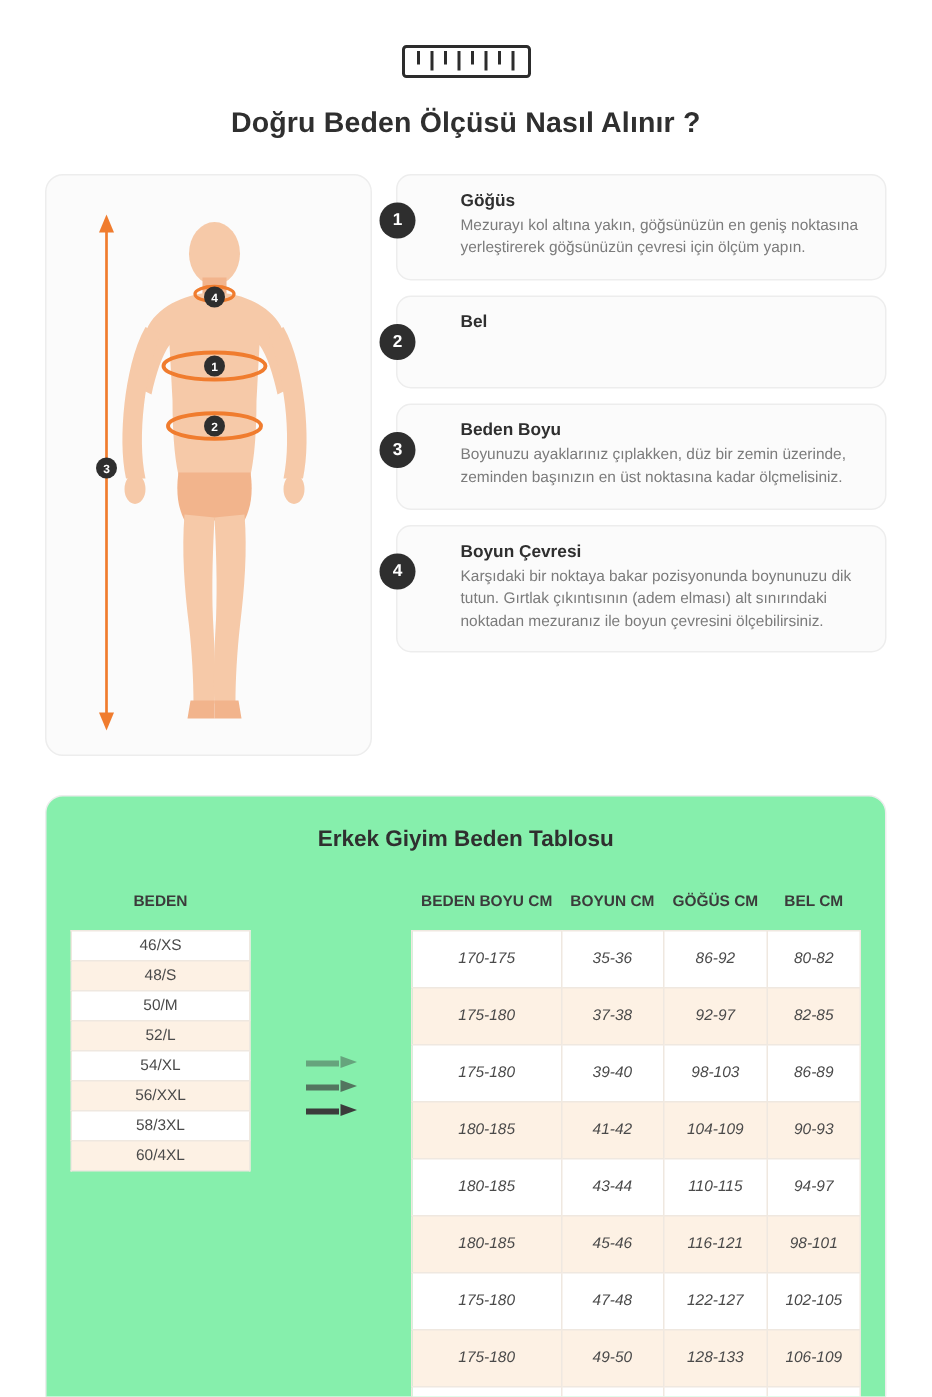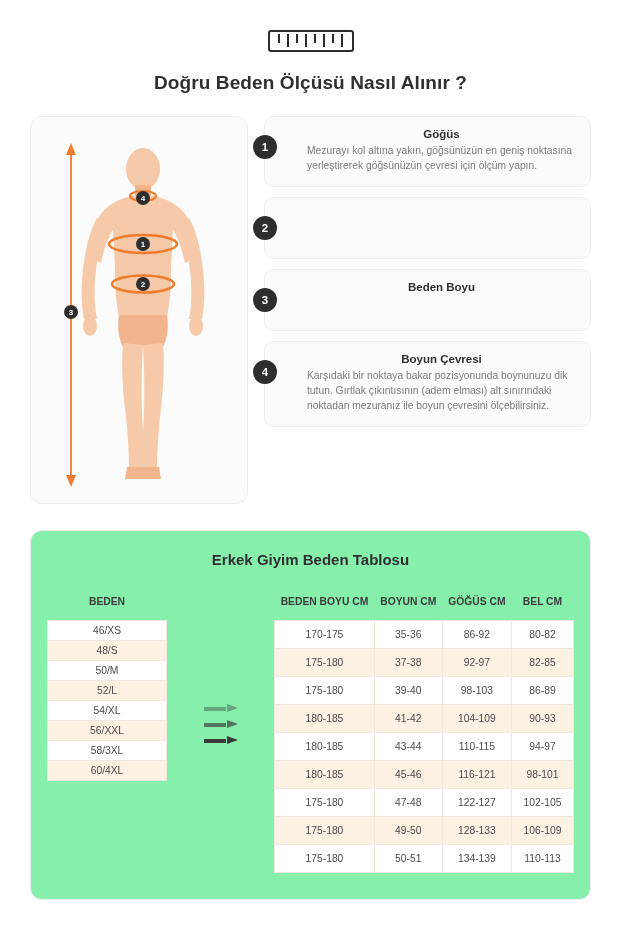--- a/index.html
+++ b/index.html
@@ -81,21 +81,20 @@
     color: #fff;
     font-size: 11.5px;
     font-weight: bold;
     display: flex; align-items: center; justify-content: center;
   }
   .step-title {
     font-size: 11.5px;
     font-weight: bold;
     color: #2f2f2f;
     margin-bottom: 4px;
-    text-align: center;
   }
   .step-desc {
     font-size: 10.3px;
     line-height: 1.45;
     color: #7b7b7b;
   }
 
   
   .figure-svg { position: absolute; left: 0; top: 0; }
 
@@ -176,23 +175,24 @@
     height: 34px;
     vertical-align: middle;
     line-height: 1.25;
   }
   .left-col table { width: 100%; }
   .left-col td {
     height: 20px;
     border: 1px solid #efe8e0;
   }
   .right-col td {
-    height: 28px;
+    height: 38px;
     border: 1px solid #efe8e0;
     min-width: 62px;
+    font-style: italic;
   }
   .right-col th { padding: 0 6px; }
   .zebra { background: #fdf1e4; }
   .plain { background: #ffffff; }
   .left-col .zebra { background: #fdf1e4; }
 </style>
 </head>
 <body>
 
 <div class="page">
@@ -257,25 +257,27 @@
     <div class="steps">
 
       <div class="step-card">
         <div class="step-num">1</div>
         <div class="step-title">Göğüs</div>
         <div class="step-desc">Mezurayı kol altına yakın, göğsünüzün en geniş noktasına yerleştirerek göğsünüzün çevresi için ölçüm yapın.</div>
       </div>
 
       <div class="step-card">
         <div class="step-num">2</div>
+        <div class="step-title">Bel</div>
       </div>
 
       <div class="step-card">
         <div class="step-num">3</div>
         <div class="step-title">Beden Boyu</div>
+        <div class="step-desc">Boyunuzu ayaklarınız çıplakken, düz bir zemin üzerinde, zeminden başınızın en üst noktasına kadar ölçmelisiniz.</div>
       </div>
 
       <div class="step-card">
         <div class="step-num">4</div>
         <div class="step-title">Boyun Çevresi</div>
         <div class="step-desc">Karşıdaki bir noktaya bakar pozisyonunda boynunuzu dik tutun. Gırtlak çıkıntısının (adem elması) alt sınırındaki noktadan mezuranız ile boyun çevresini ölçebilirsiniz.</div>
       </div>
 
     </div>
   </div>

